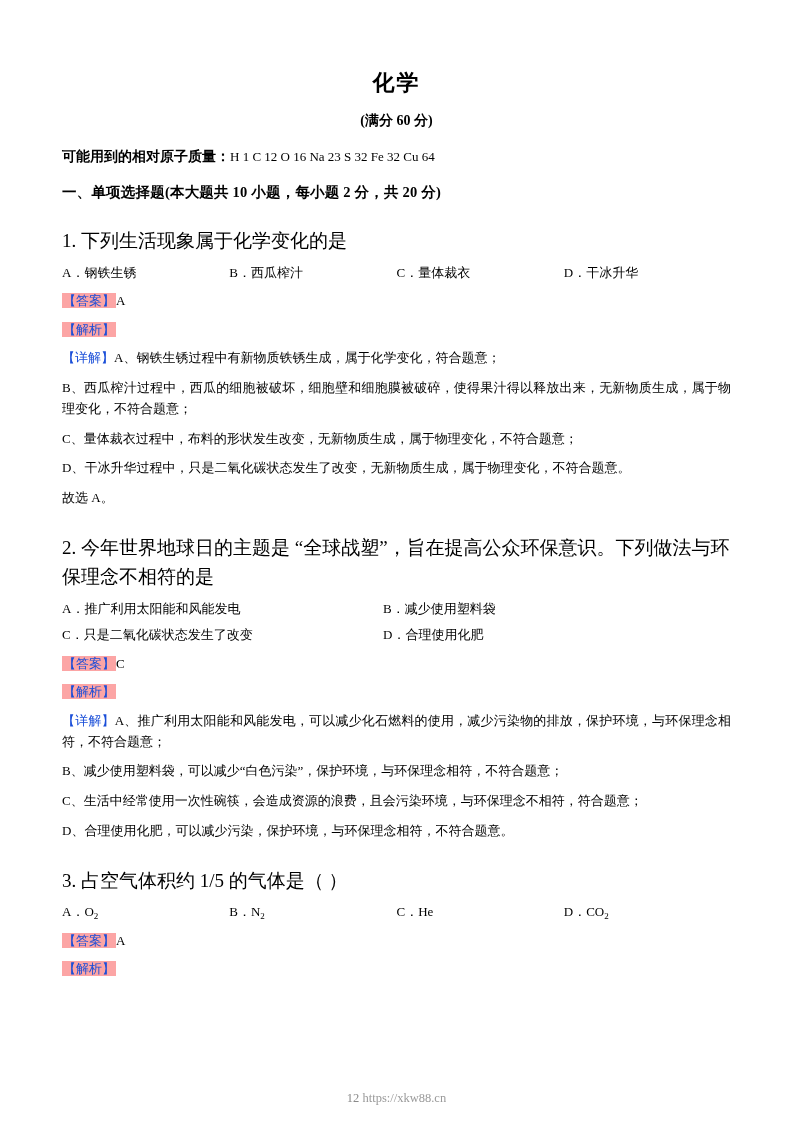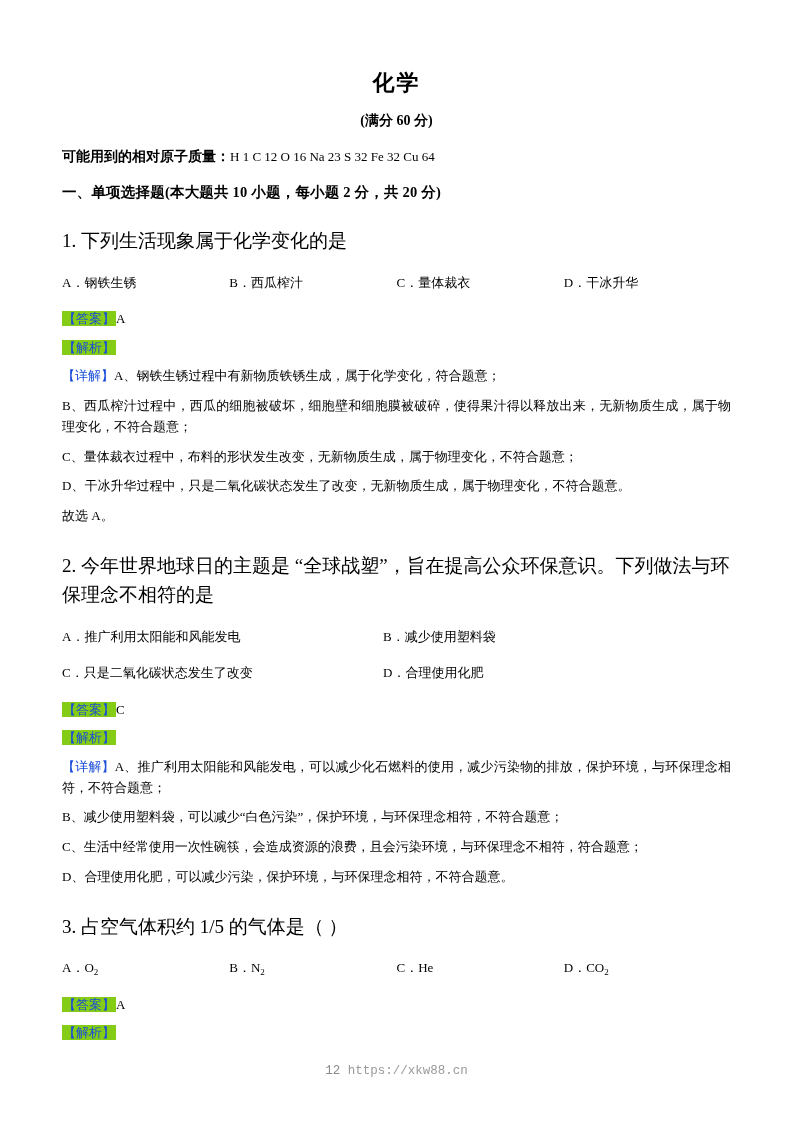--- a/index.html
+++ b/index.html
@@ -58,60 +58,60 @@
     letter-spacing: 0.2px;
   }
   .q-stem {
     font-size: 19px;
     margin: 24px 0 6px 0;
     line-height: 1.55;
   }
   .opts-row {
     font-size: 13px;
     display: flex;
-    margin: 17px 0;
+    margin: 7px 0;
     line-height: 1.5;
   }
   .opts-row.four > div { width: 25%; }
   .opts-row.two > div { width: 50%; }
   .opts-row.two > div:first-child { width: 48%; }
   .ans-line {
     font-size: 13px;
     margin: 9px 0;
     line-height: 1.5;
   }
   .tag {
     color: #1a4ed8;
-    background: #84cc16;
+    background: #fca5a5;
     padding: 0 1px;
   }
   .tag-plain {
     color: #1a4ed8;
   }
   .expl {
     font-size: 13px;
     margin: 9px 0;
     line-height: 1.6;
     text-align: justify;
   }
   sub {
     font-size: 9px;
     vertical-align: baseline;
     position: relative;
     bottom: -3px;
   }
   .footer {
     position: absolute;
     left: 0;
-    bottom: 44px;
+    bottom: 16px;
     width: 100%;
     text-align: center;
     font-size: 12.5px;
     color: #9a9a9a;
-    font-family: Liberation Mono, monospace;
+    font-family: Liberation Serif, serif;
   }
   .footer .pg { color: #8a8a8a; }
 </style>
 </head>
 <body>
 
 <div class="page">
 
   <div class="doc-title">化学</div>
 

